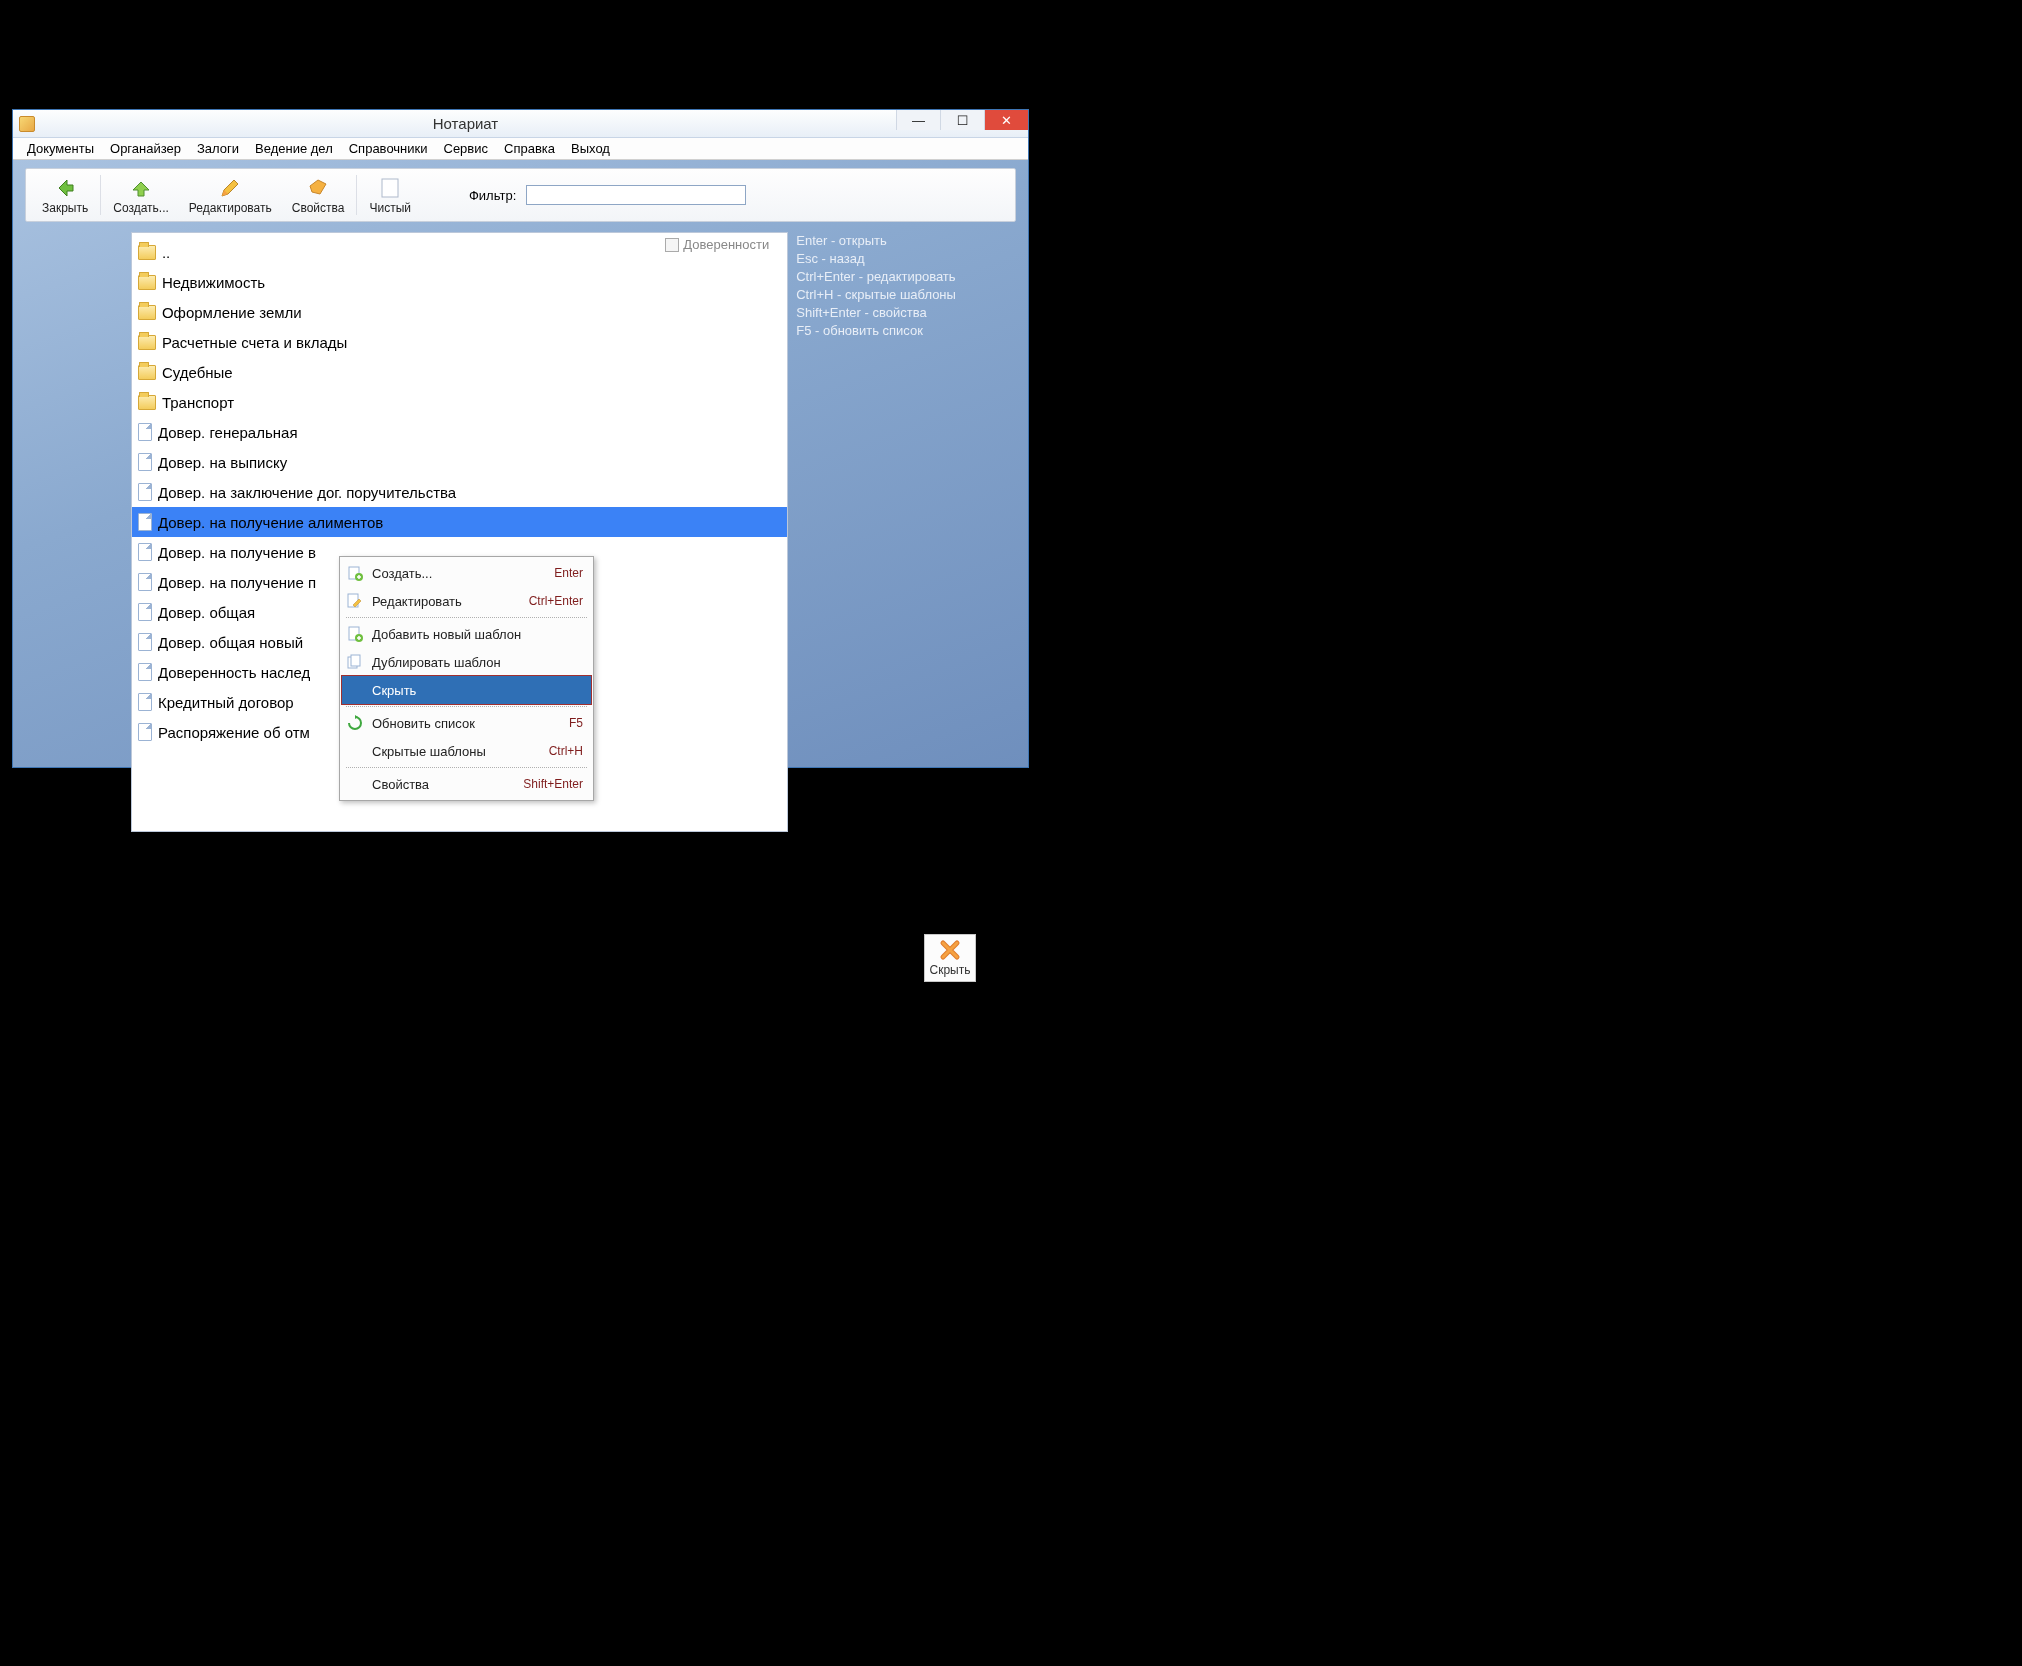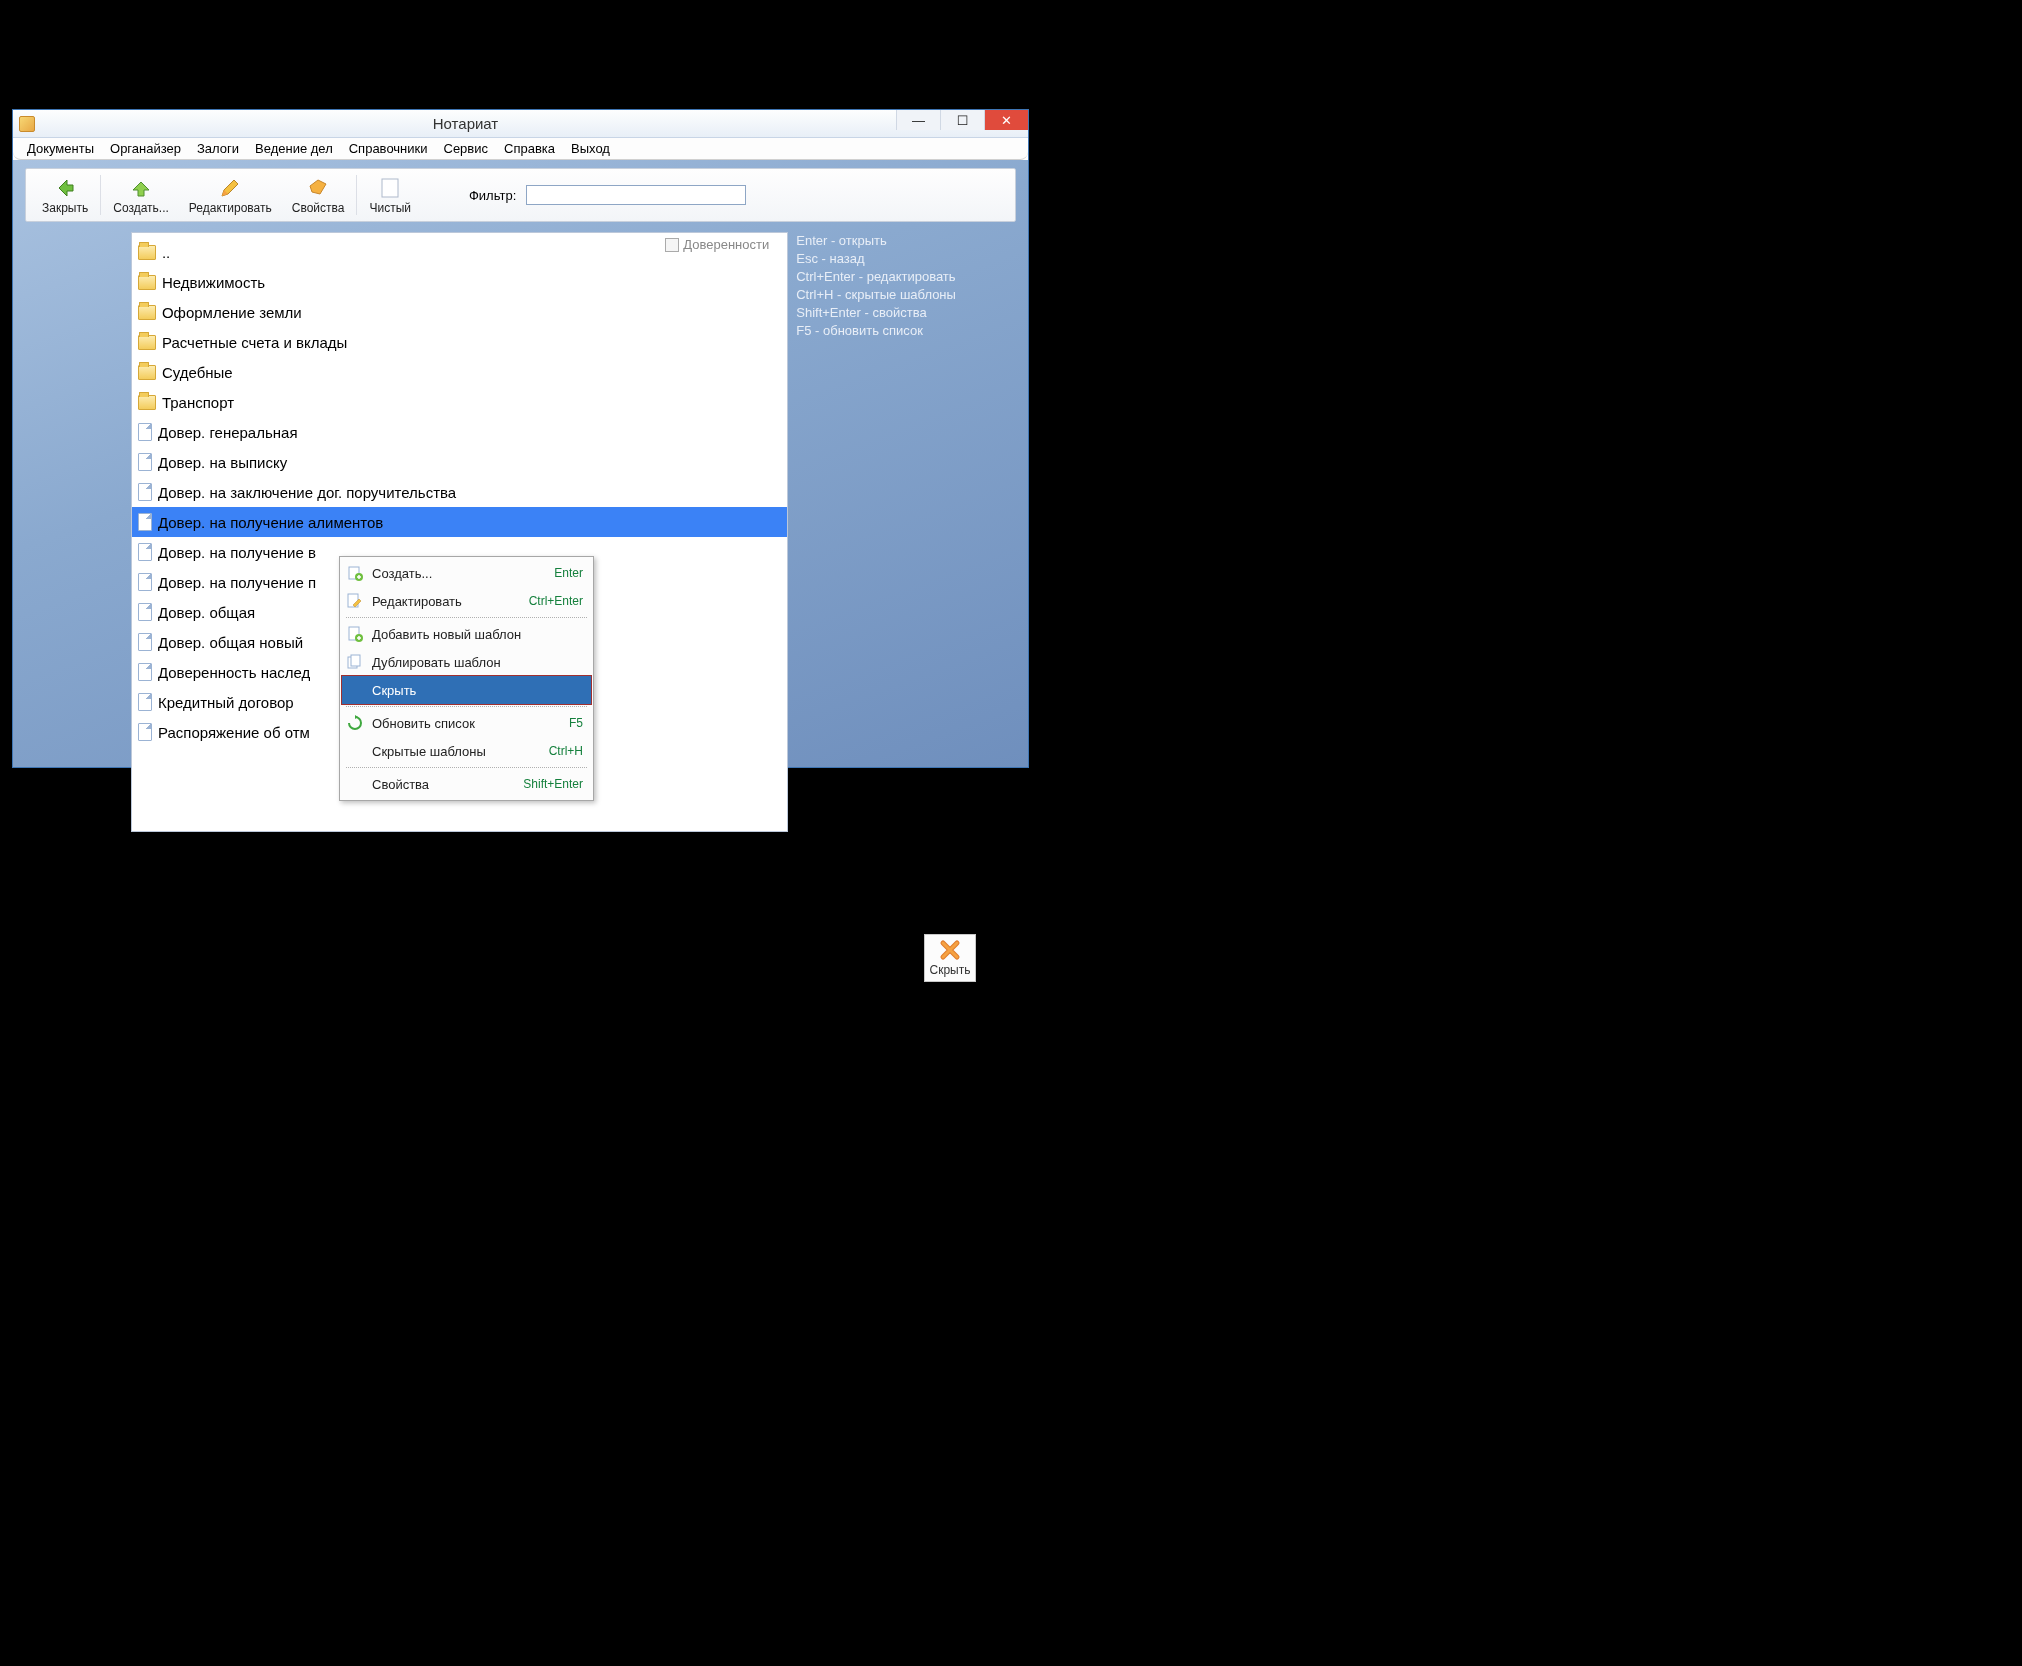--- a/index.html
+++ b/index.html
@@ -61,21 +61,20 @@
 }
 .win-btn.close { background: #e04b3c; color: #fff; width: 44px; }
 .menubar {
   height: 22px;
   background: #fdfdfd;
   border-bottom: 1px solid #d0d0d0;
   display: flex;
   align-items: center;
   padding: 0 6px;
   gap: 0;
-  border-radius: 8px;
 }
 .menubar span {
   padding: 2px 8px;
   font-size: 13px;
   color: #000;
   cursor: pointer;
 }
 .workarea {
   background: linear-gradient(160deg, #a9c2e0 0%, #8aa9cf 40%, #6f8fbd 100%);
   padding: 8px 12px 12px 12px;
@@ -218,21 +217,21 @@
   cursor: pointer;
   font-size: 13px;
   color: #222;
 }
 .ctx-row .ctx-ic {
   width: 18px; height: 18px;
   display:flex;align-items:center;justify-content:center;
   flex-shrink:0;
 }
 .ctx-row .ctx-label { flex: 1; }
-.ctx-row .ctx-short { color: #15803d; font-size: 12px; }
+.ctx-row .ctx-short { color: #7f1d1d; font-size: 12px; }
 .ctx-row.highlighted {
   background: #2f6fb5;
   color: #fff;
   outline: 1px solid #a03030;
 }
 .ctx-sep {
   height: 1px;
   border-top: 1px dotted #b0b0b0;
   margin: 2px 4px;
 }

